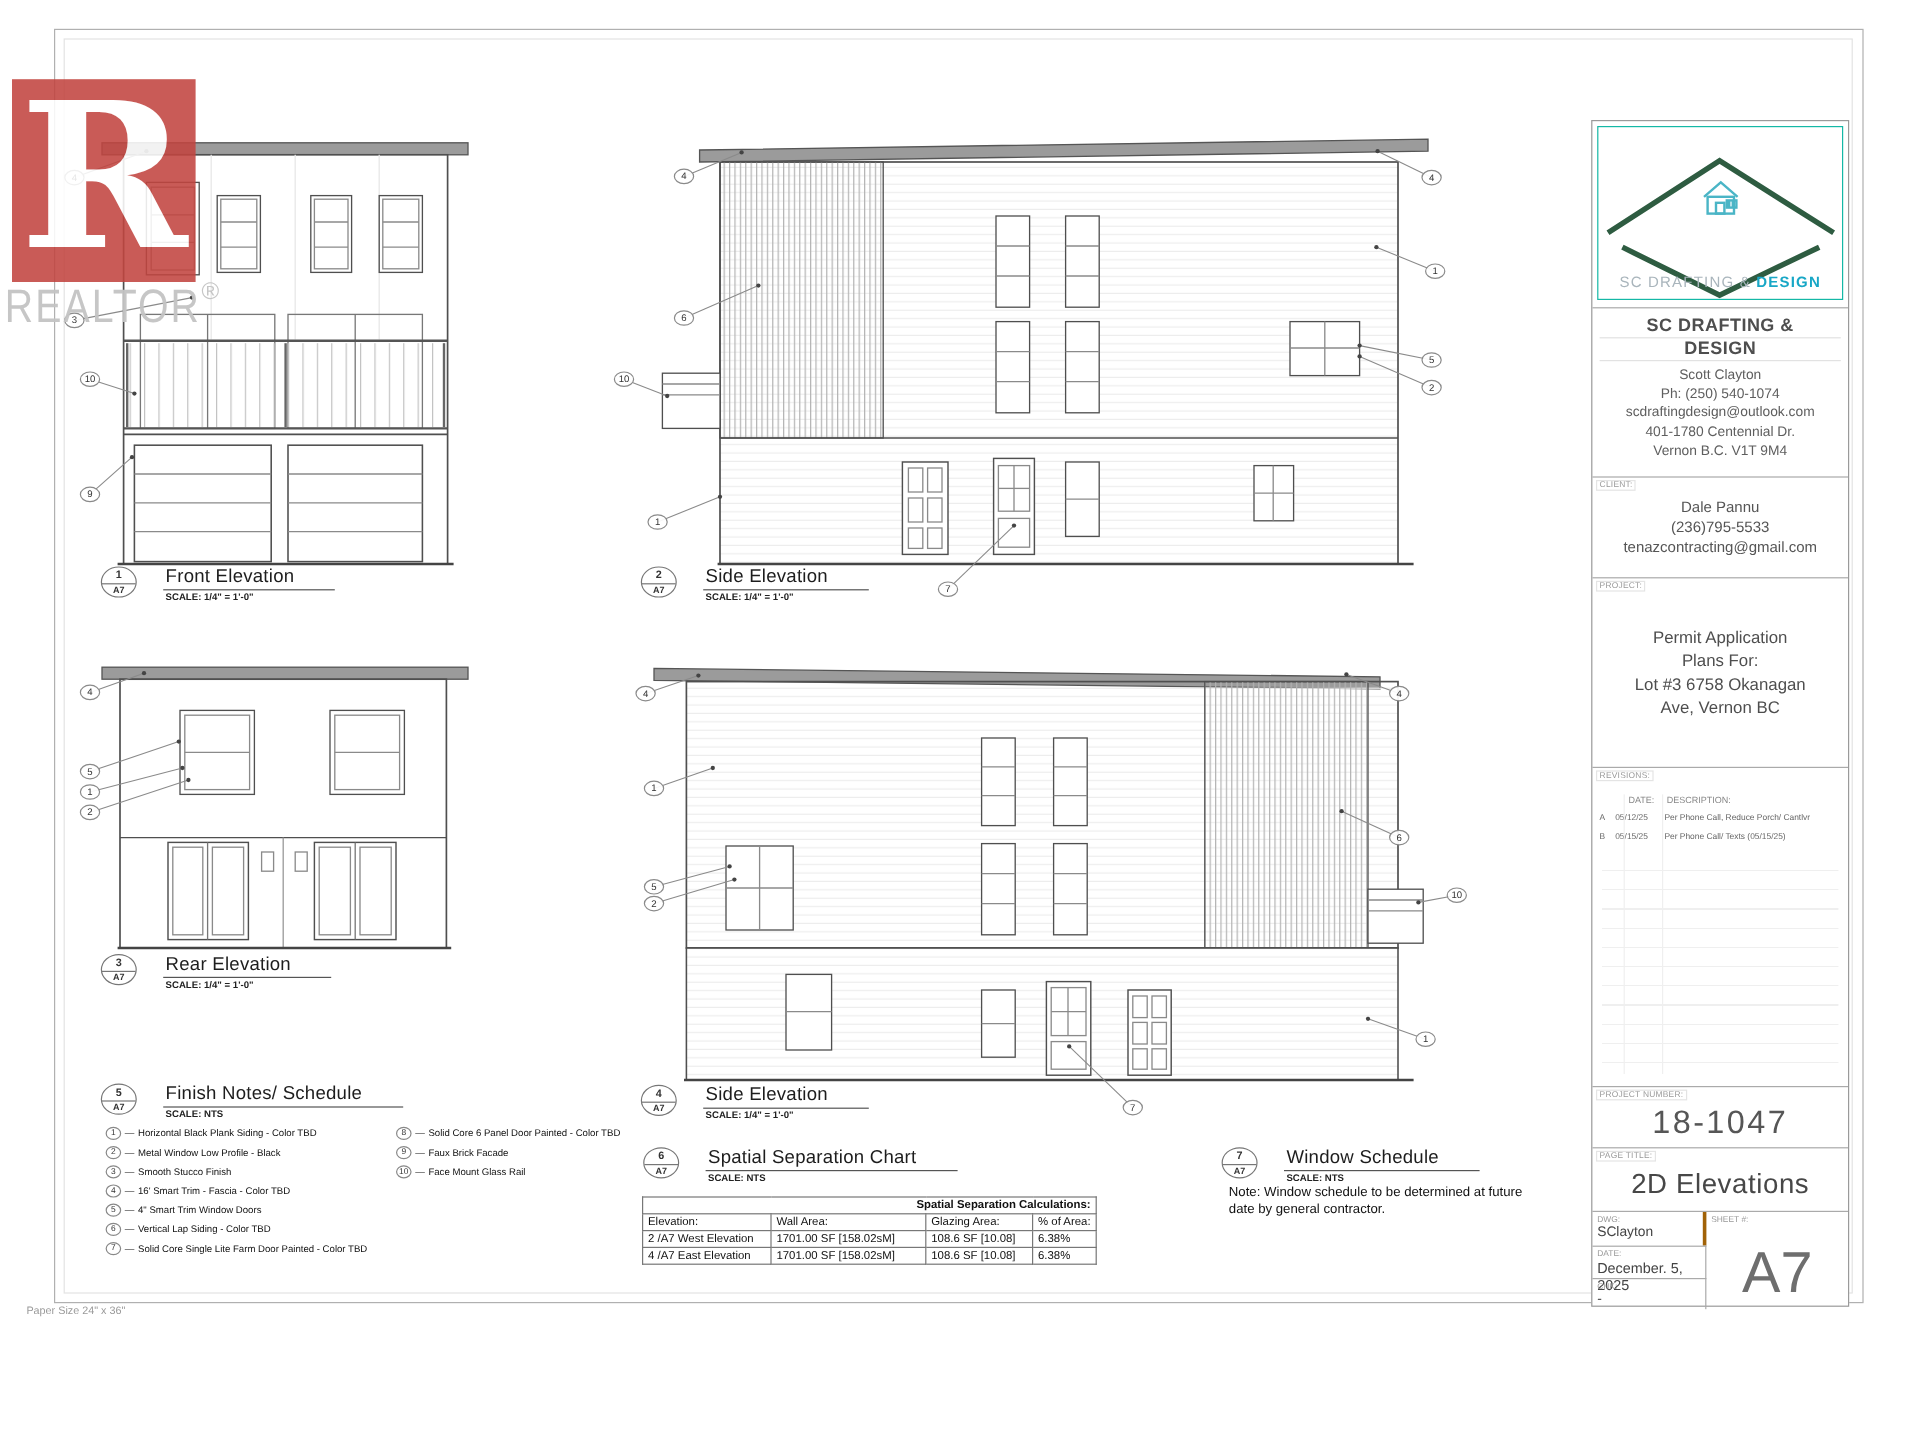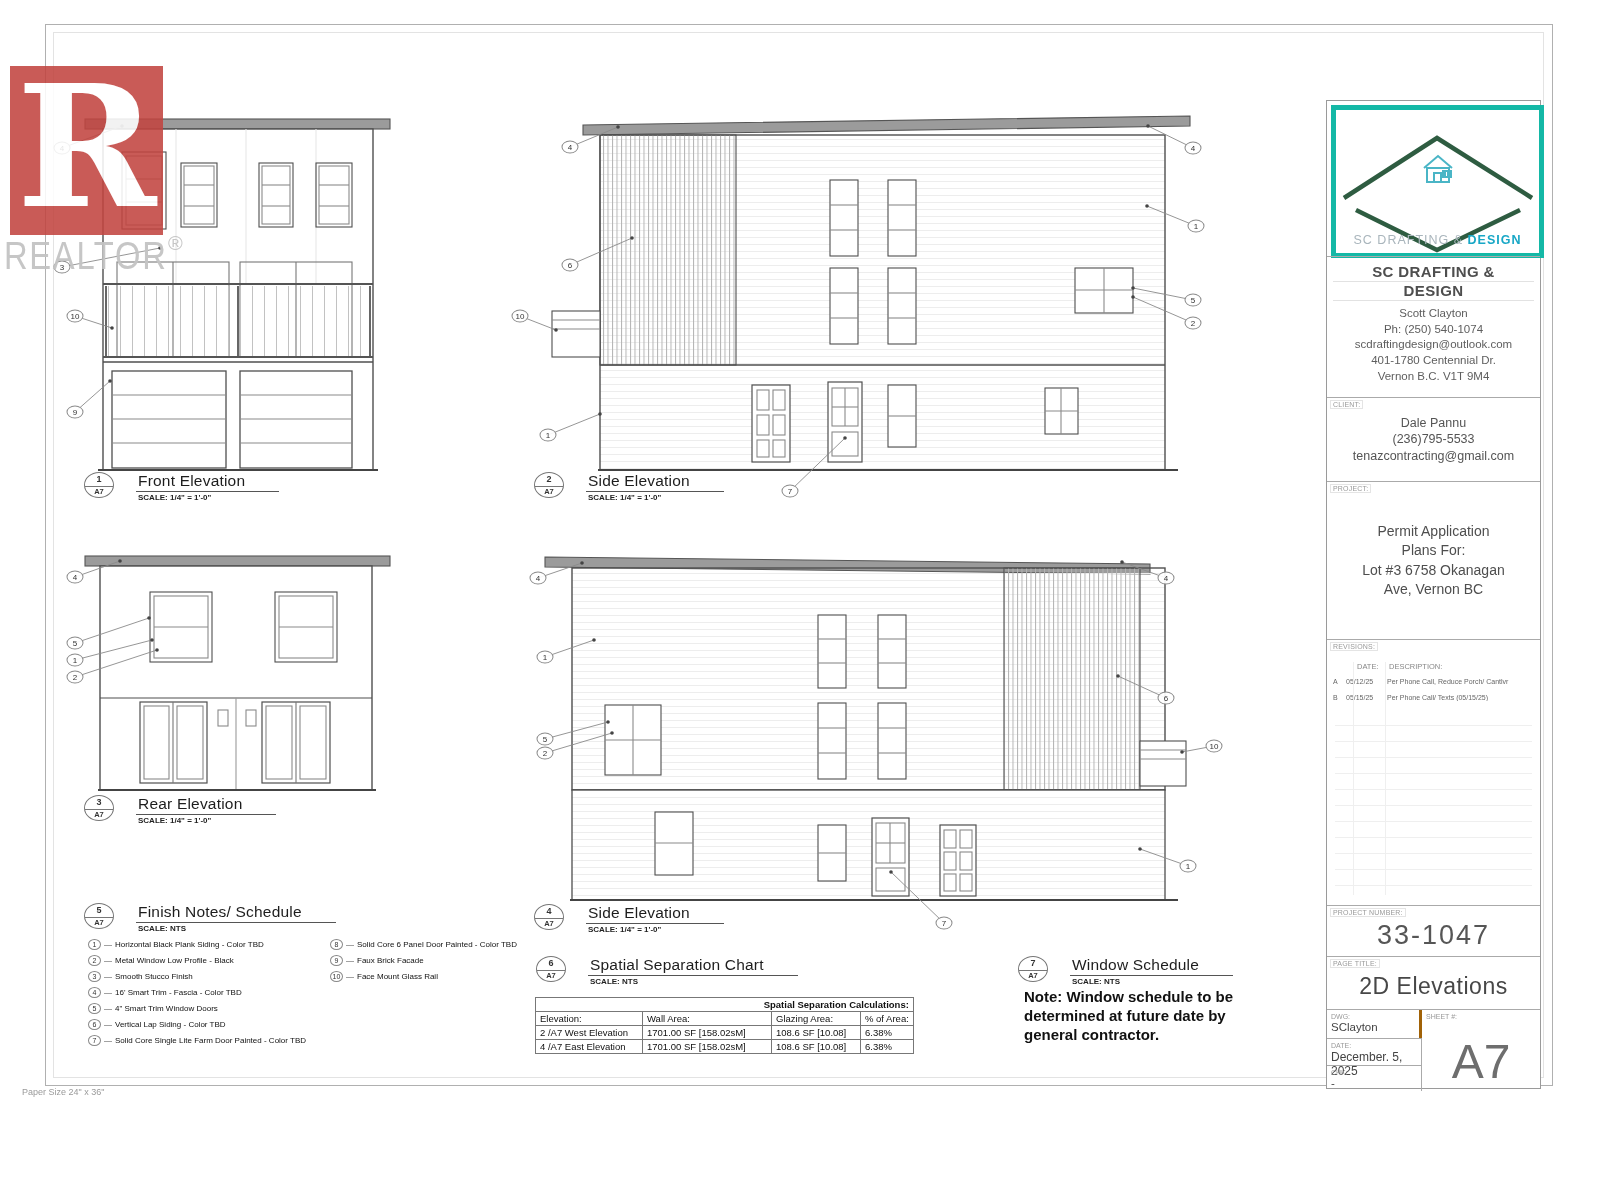--- a/index.html
+++ b/index.html
@@ -36,29 +36,29 @@
     display:flex;align-items:center;justify-content:center;background:#fff;color:#333;box-sizing:border-box;}
   .fin-dash{color:#444;}
 
   
   .sstable{position:absolute;border-collapse:collapse;font-size:9.5px;color:#111;z-index:4;background:#fff;}
   .sstable td{border:1px solid #777;padding:1px 4px;white-space:nowrap;}
   .sstable .tt{font-weight:bold;text-align:right;}
   .sstable .hd{font-weight:normal;}
 
   
-  .ws-note{position:absolute;width:255px;font-size:15px;font-weight:bold;color:#111;z-index:4;line-height:1.25;}
+  .ws-note{position:absolute;width:255px;font-size:11px;font-weight:normal;color:#111;z-index:4;line-height:1.25;}
 
   
   .tb{position:absolute;left:1326px;top:100px;width:215px;height:989px;
       border:1.5px solid #9a9a9a;background:#fff;z-index:3;box-sizing:border-box;}
   .tb-sec{position:absolute;left:0;width:100%;border-top:1px solid #aaa;box-sizing:border-box;}
   .tb-label{position:absolute;top:2px;left:3px;font-size:7px;color:#999;background:#fff;
     border:1px solid #e4e4e4;padding:0 2px;letter-spacing:.2px;}
-  .logo-box{position:absolute;left:4px;top:4px;width:203px;height:143px;border:5px solid #14b8a6;}
+  .logo-box{position:absolute;left:4px;top:4px;width:203px;height:143px;border:1px solid #14b8a6;}
   .logo-text{position:absolute;left:0;top:120px;width:100%;text-align:center;white-space:nowrap;}
   .logo-gray{font-size:12.5px;color:#a9b5bc;letter-spacing:1px;}
   .logo-teal{font-size:12.5px;color:#18a7c6;font-weight:bold;letter-spacing:1px;}
   .firm-h{font-size:15px;font-weight:bold;color:#4e4e4e;text-align:center;letter-spacing:.4px;
     border-bottom:1px solid #e2e2e2;padding-bottom:1px;margin:0 6px;}
   .firm-contact{font-size:11.5px;color:#5e5e5e;text-align:center;line-height:1.36;margin-top:5px;}
   .client-lines{font-size:12.5px;color:#555;text-align:center;line-height:1.3;margin-top:17px;}
   .project-lines{font-size:14px;color:#4e4e4e;text-align:center;line-height:1.38;margin-top:40px;}
   .rev-head{position:absolute;top:22px;left:0;width:100%;font-size:7.5px;color:#888;}
   .rev-rows{position:absolute;top:36px;left:0;width:100%;}
@@ -569,21 +569,21 @@
             <span class="rev-desc">Per Phone Call/ Texts (05/15/25)</span>
           </div>
         </div>
       <div class="rev-grid"></div>
       <div class="rev-vline" style="left:26px"></div>
       <div class="rev-vline" style="left:58px"></div>
     </div>
 
     <div class="tb-sec" style="top:804px;height:51px">
       <div class="tb-label">PROJECT NUMBER:</div>
-      <div class="pn-value">33-1047</div>
+      <div class="pn-value">18-1047</div>
     </div>
 
     <div class="tb-sec" style="top:855px;height:53px">
       <div class="tb-label">PAGE TITLE:</div>
       <div class="pt-value">2D Elevations</div>
     </div>
 
     <div class="tb-sec" style="top:908px;height:81px">
       <div style="position:absolute;left:0;top:0;width:95px;height:28px;border-right:3px solid #a16207;box-sizing:border-box">
         <div class="tb-cell-label">DWG:</div>

